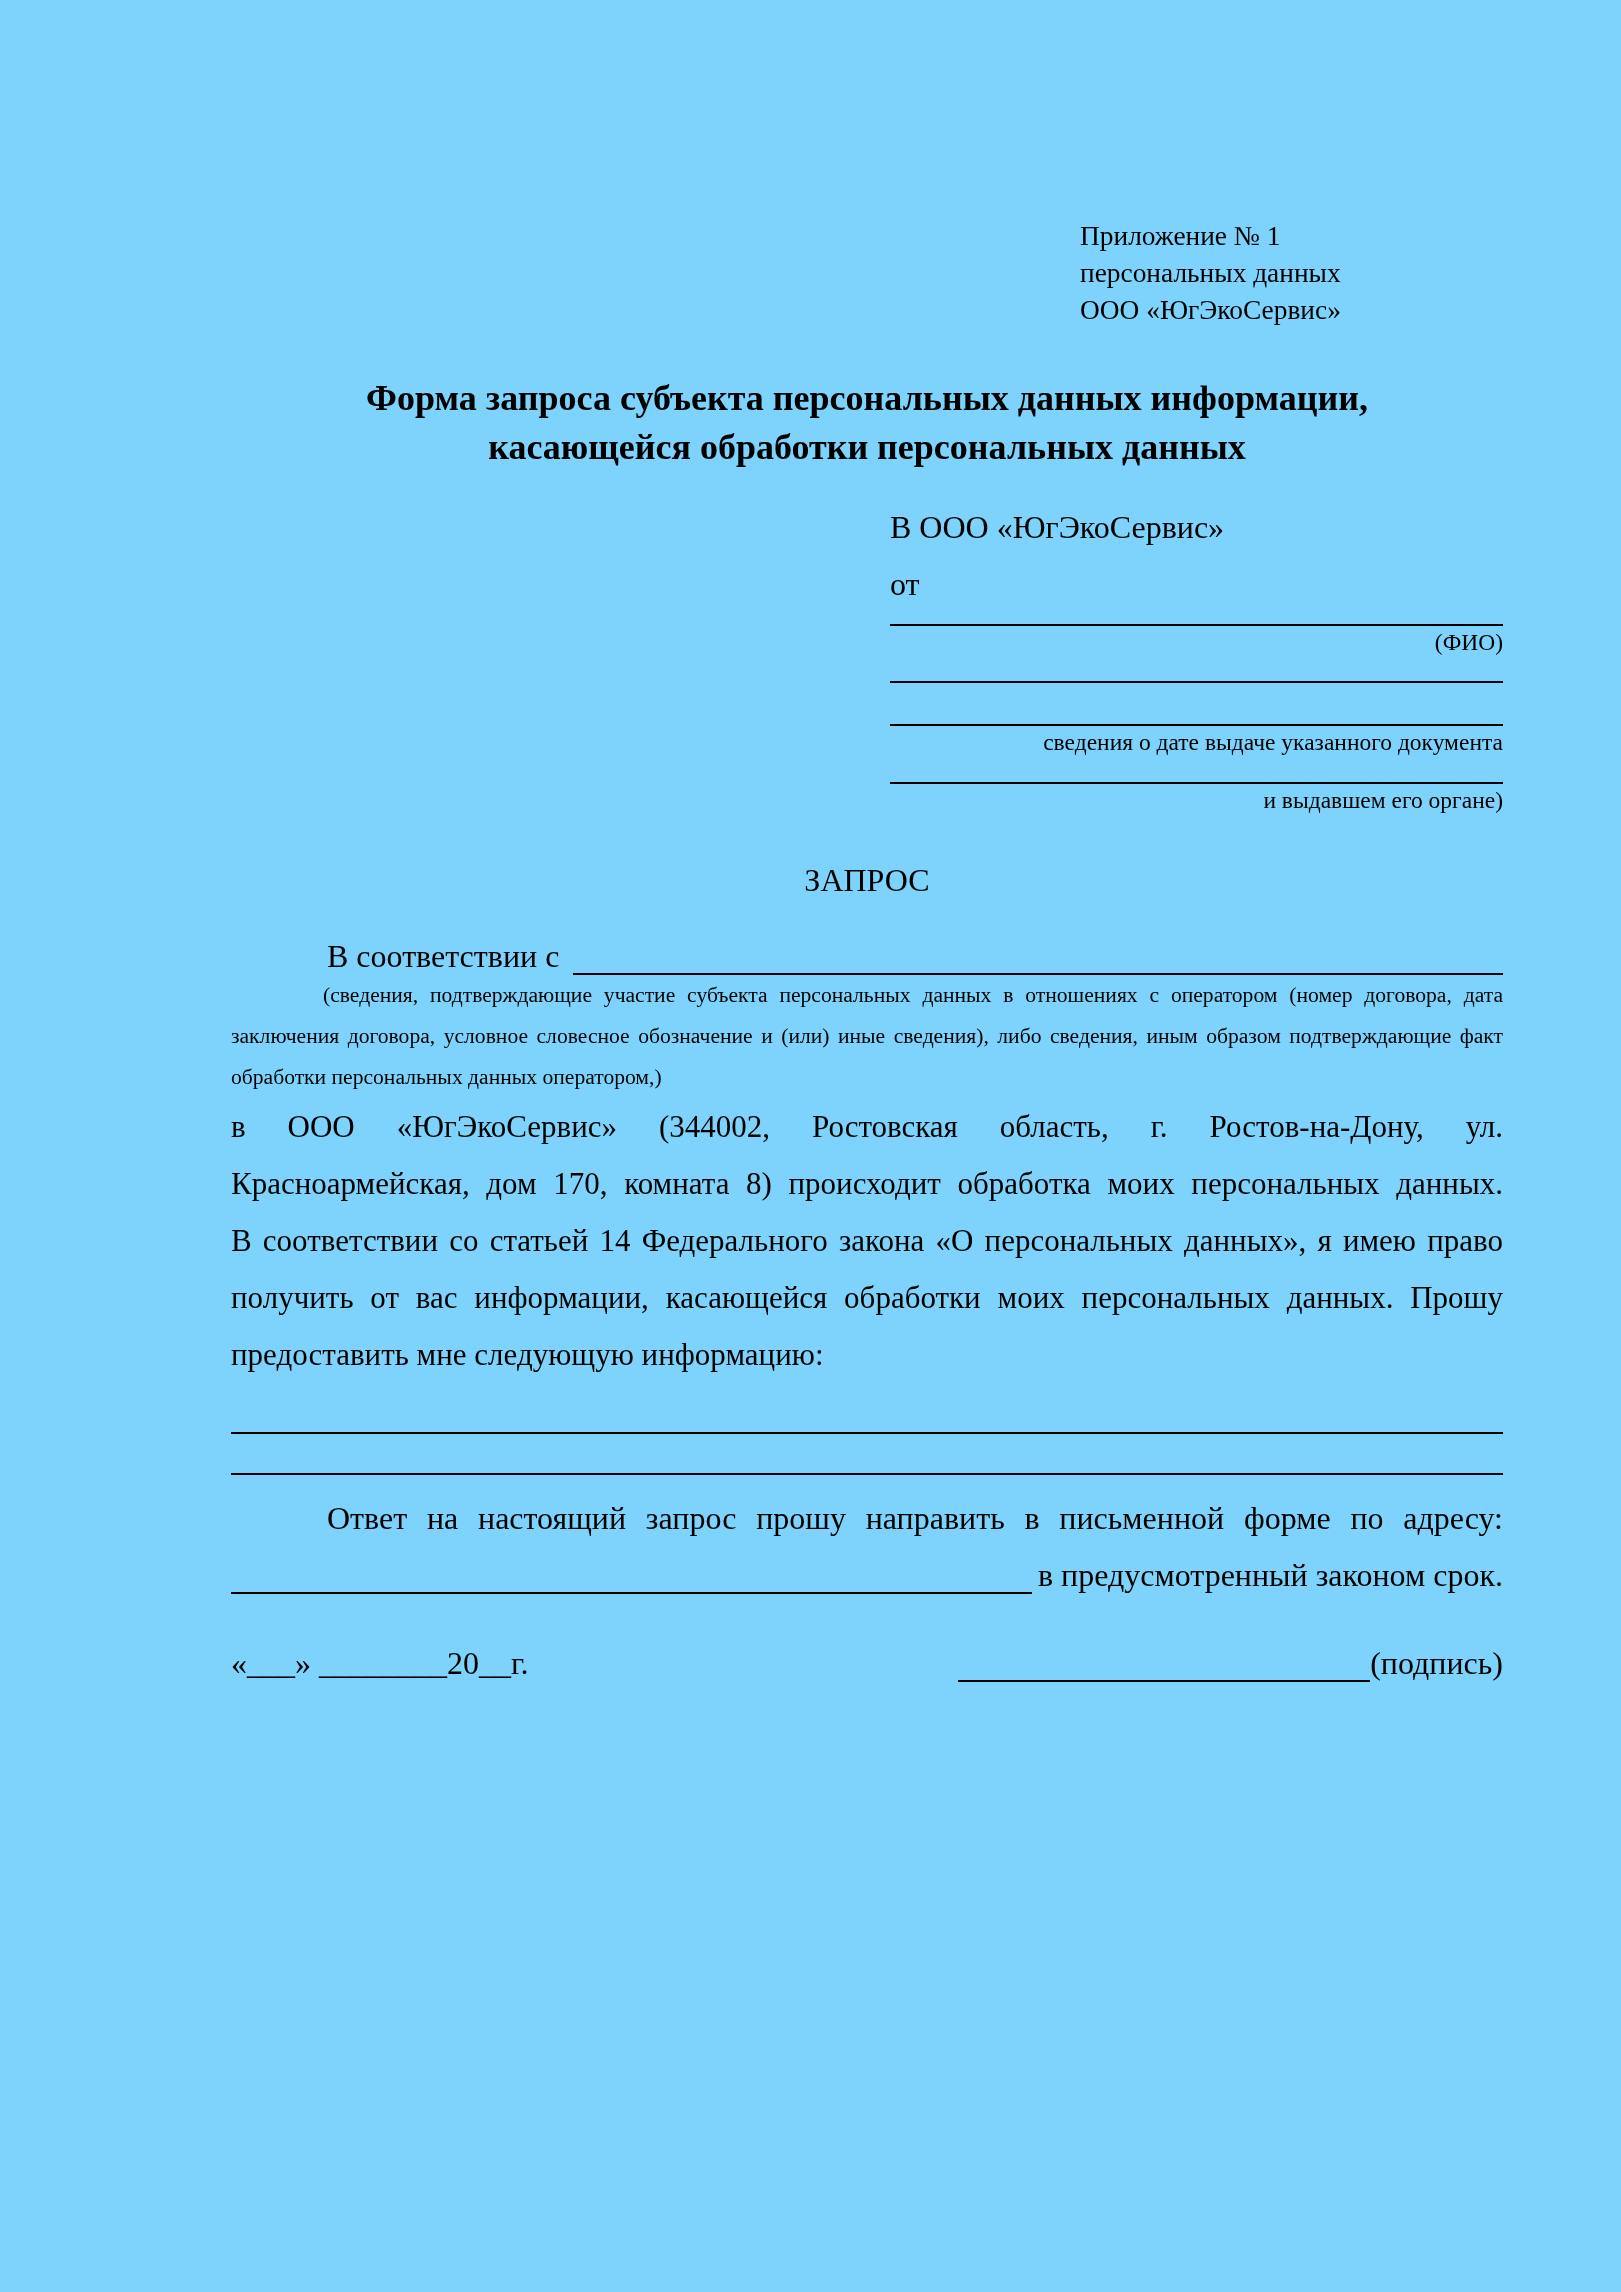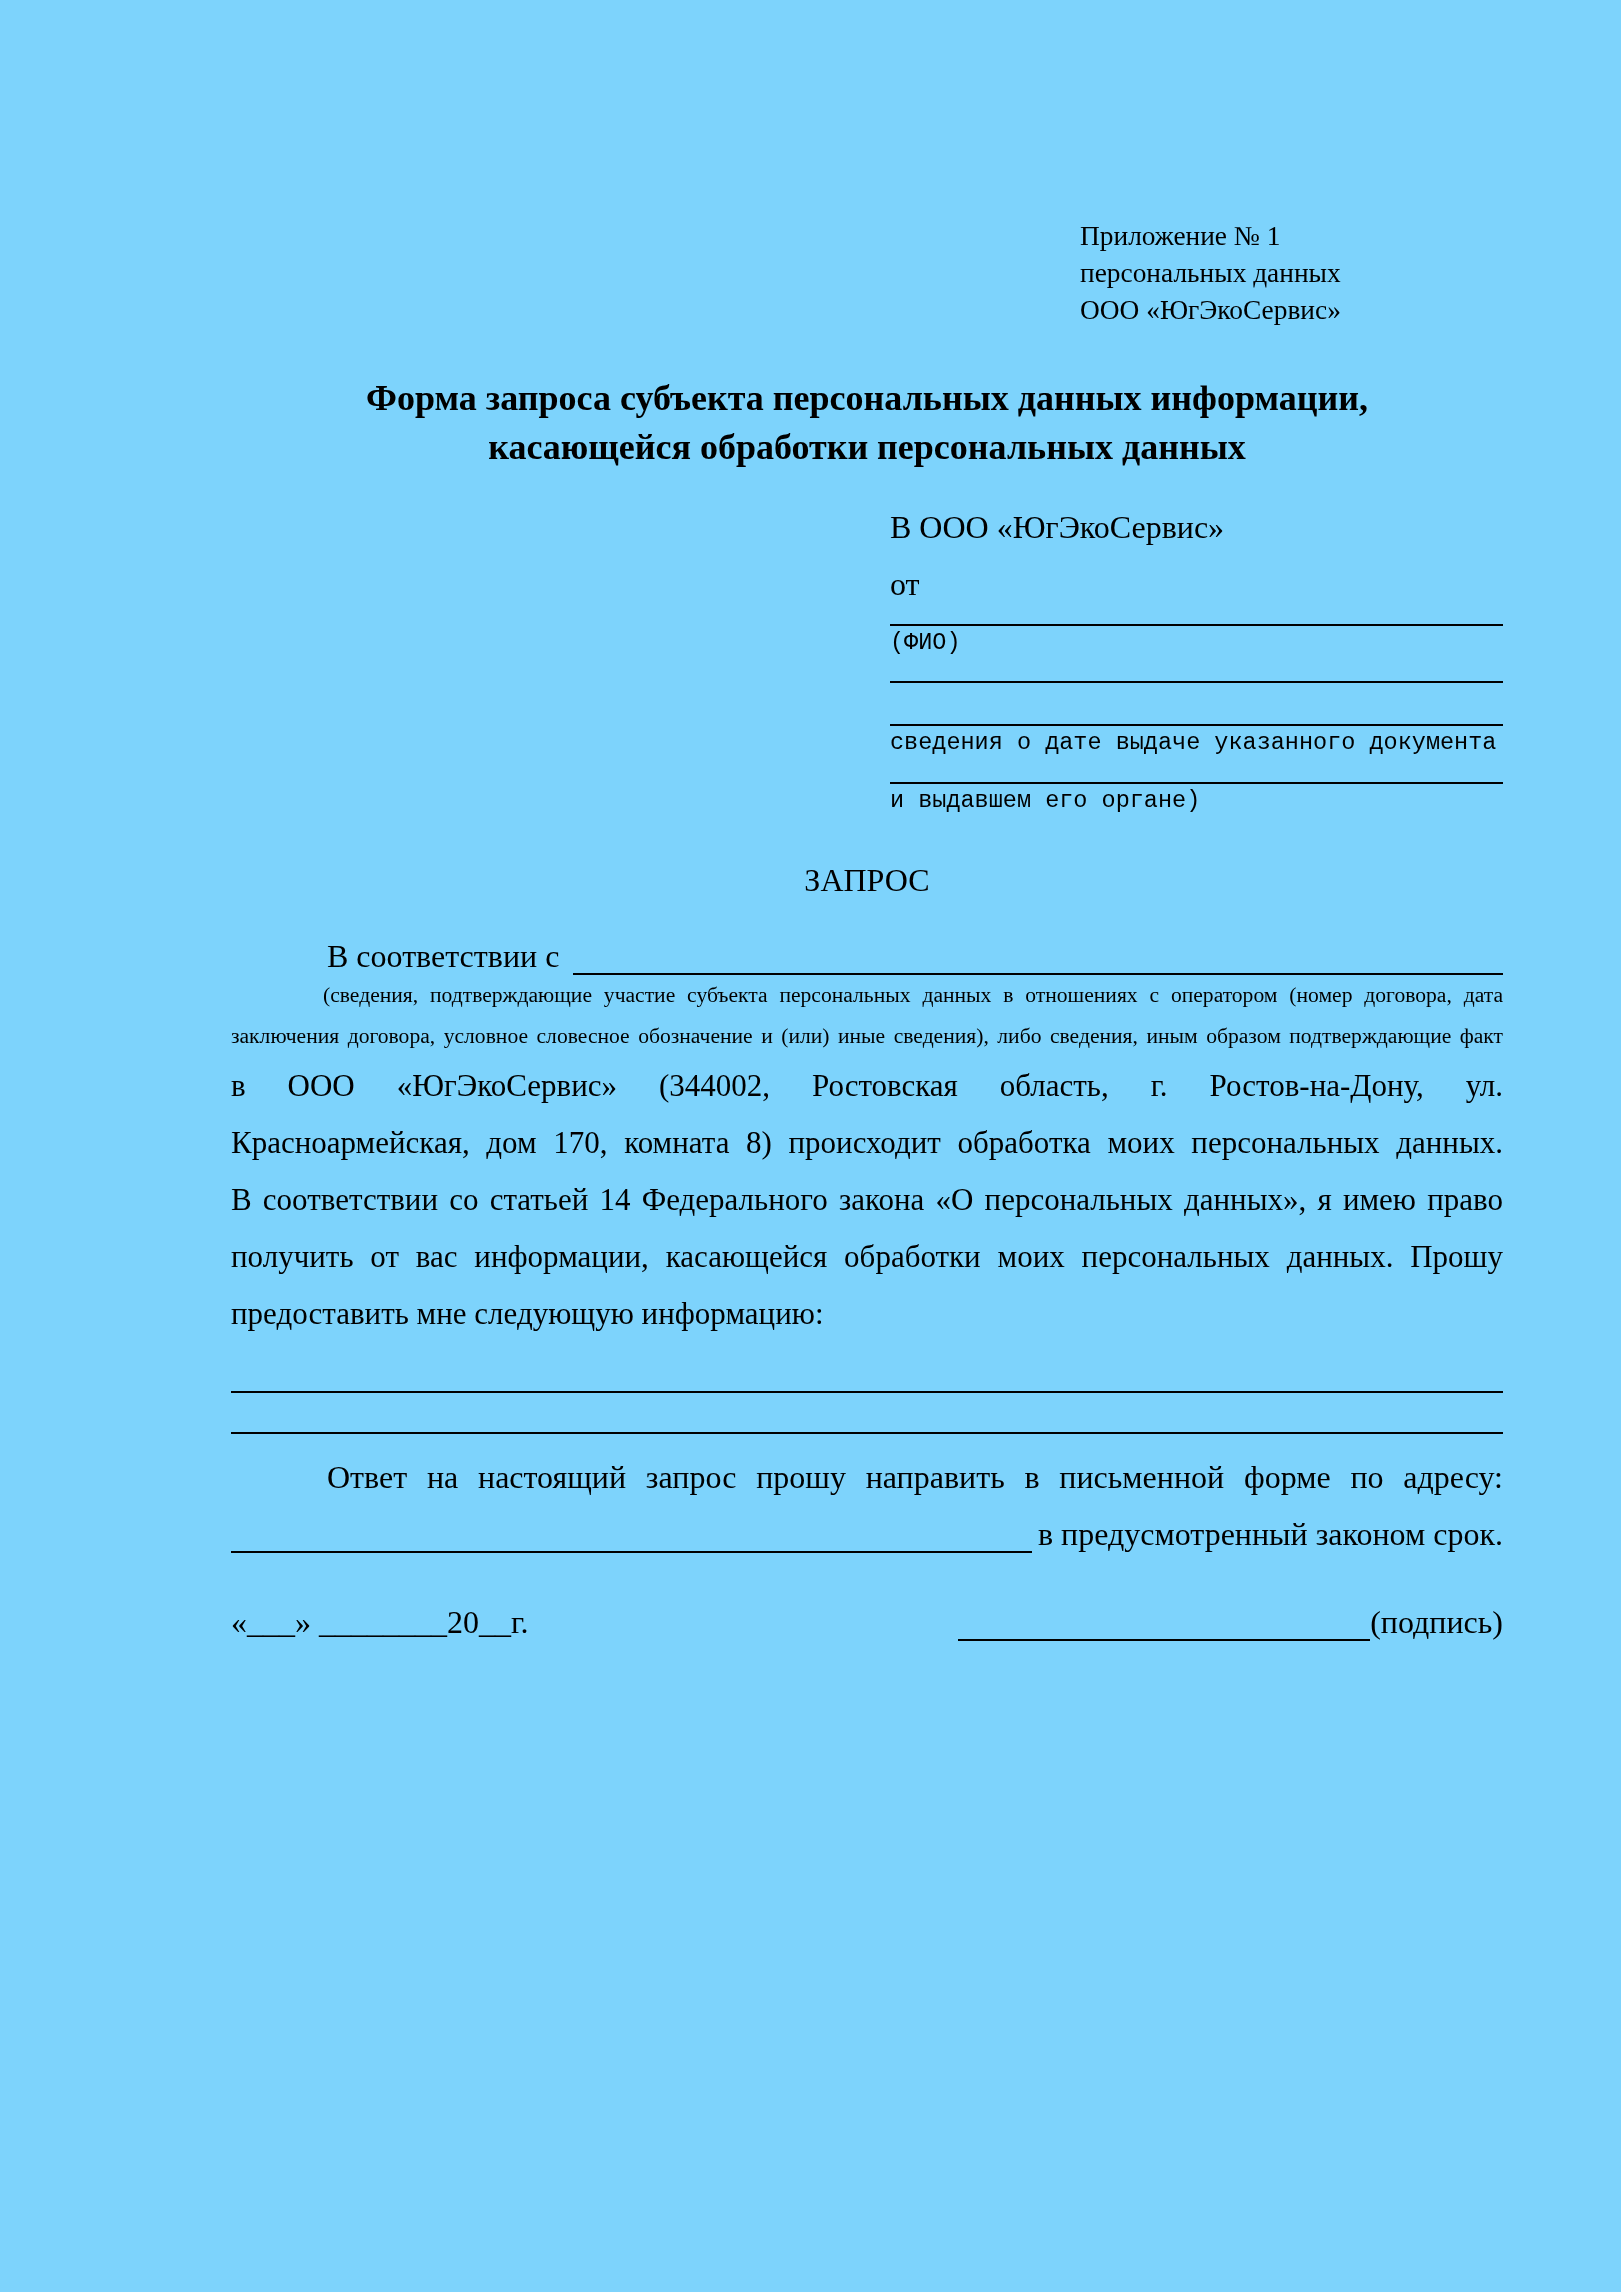--- a/index.html
+++ b/index.html
@@ -22,21 +22,21 @@
     text-align:center; line-height:49px;
   }
   
   .addressee { margin-left:659px; font-size:32px; }
   .addressee .to { margin-top:37px; height:41px; }
   .addressee .from { margin-top:15.7px; height:41px; }
   .field { }
   .field .field-line { height:15.7px; border-bottom:2.9px solid #000; }
   .field .field-caption {
     font-size:23.5px; line-height:29px; padding-top:2px;
-    text-align:left; white-space:nowrap;font-family:Liberation Mono, monospace;
+    text-align:right; white-space:nowrap;
   }
   .field.f1 { margin-top:3.9px; }
   .field.f2 { margin-top:9.8px; }
   .field.f3 { margin-top:27.4px; }
   .field.f4 { margin-top:11.8px; }
   
   .zapros { margin-top:47px; text-align:center; font-size:32px; height:43px; }
   
   .intro-row { margin-top:25px; display:flex; align-items:flex-end; height:45px; padding-left:96px; font-size:32px; }
   .intro-row .intro-label { white-space:nowrap; padding-right:13.7px; }
@@ -114,20 +114,21 @@
   <div class="zapros">ЗАПРОС</div>
 
   <div class="intro-row">
     <span class="intro-label">В соответствии с</span>
     <span class="fill"></span>
   </div>
 
   <div class="note">
     <div class="note-line indent just">(сведения, подтверждающие участие субъекта персональных данных в отношениях с оператором (номер договора, дата</div>
     <div class="note-line just">заключения договора, условное словесное обозначение и (или) иные сведения), либо сведения, иным образом подтверждающие факт</div>
+    <div class="note-line">обработки персональных данных оператором,)</div>
   </div>
 
   <div class="bodytext">
     <div class="body-line just">в ООО «ЮгЭкоСервис» (344002, Ростовская область, г. Ростов-на-Дону, ул.</div>
     <div class="body-line just">Красноармейская, дом 170, комната 8) происходит обработка моих персональных данных.</div>
     <div class="body-line just">В соответствии со статьей 14 Федерального закона «О персональных данных», я имею право</div>
     <div class="body-line just">получить от вас информации, касающейся обработки моих персональных данных. Прошу</div>
     <div class="body-line">предоставить мне следующую информацию:</div>
   </div>
 

